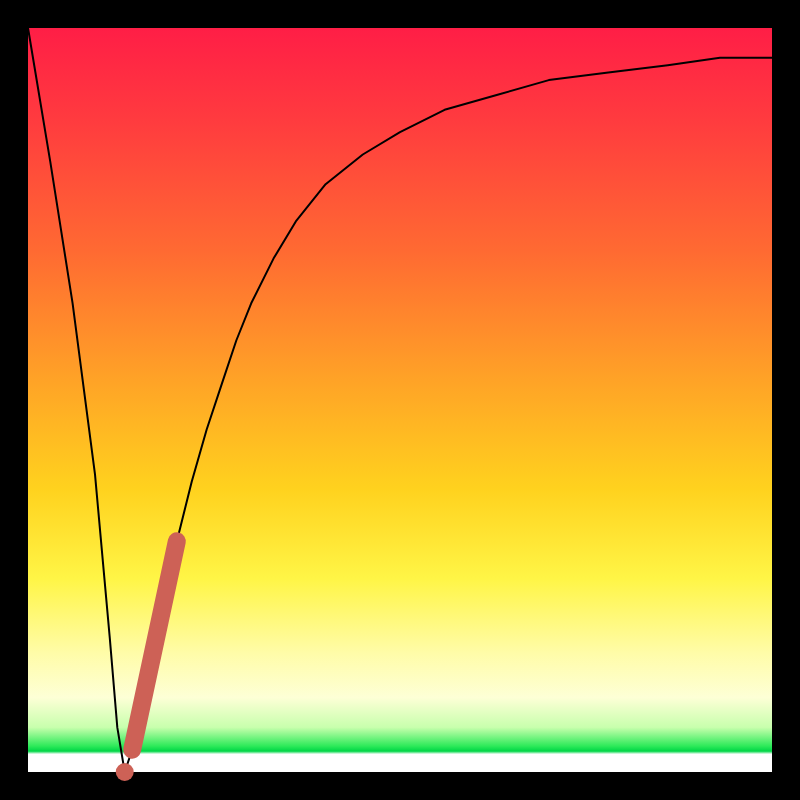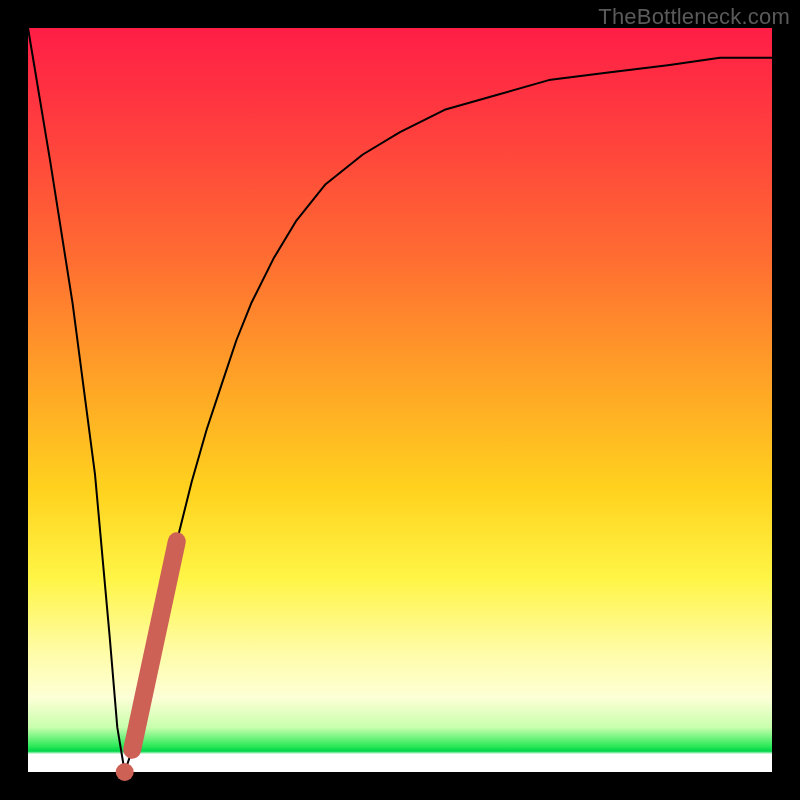--- a/index.html
+++ b/index.html
@@ -57,21 +57,20 @@
     top: 0;
     width: 744px;
     height: 744px;
     overflow: visible;
   }
 </style>
 </head>
 <body>
 
 <div class="frame">
-  <div class="watermark">TheBottleneck.com</div>
   <div class="plot">
     <svg class="curve" viewBox="0 0 744 744" preserveAspectRatio="none">
       <path fill="none" stroke="#000" stroke-width="2" stroke-linejoin="round" stroke-linecap="round" d="M0.0 0.0 L22.3 133.9 L44.6 275.3 L67.0 446.4 L81.8 610.1 L89.3 699.4 L96.7 744.0 L104.2 721.7 L119.0 654.7 L133.9 580.3 L148.8 513.4 L163.7 453.8 L178.6 401.8 L193.4 357.1 L208.3 312.5 L223.2 275.3 L245.5 230.6 L267.8 193.4 L297.6 156.2 L334.8 126.5 L372.0 104.2 L416.6 81.8 L468.7 67.0 L520.8 52.1 L580.3 44.6 L639.8 37.2 L691.9 29.8 L744.0 29.8"></path>
       <line stroke="#cd6156" stroke-width="18" stroke-linecap="round" x1="148.8" y1="513.36" x2="104.16000000000001" y2="721.68"></line>
       <circle r="9" fill="#cd6156" cx="96.72" cy="744"></circle>
     </svg>
   </div>
 </div>
 
 </body></html>

